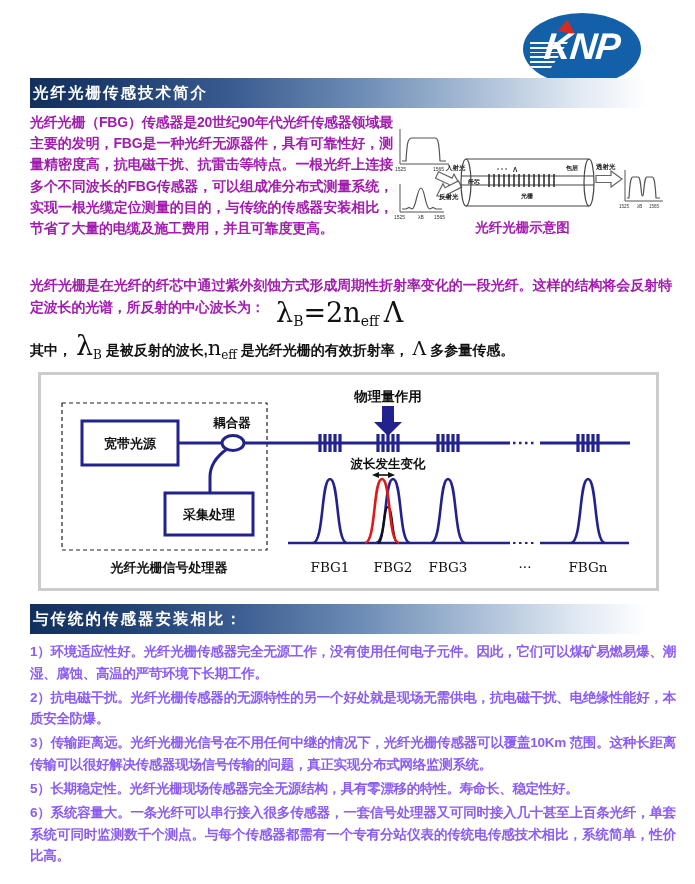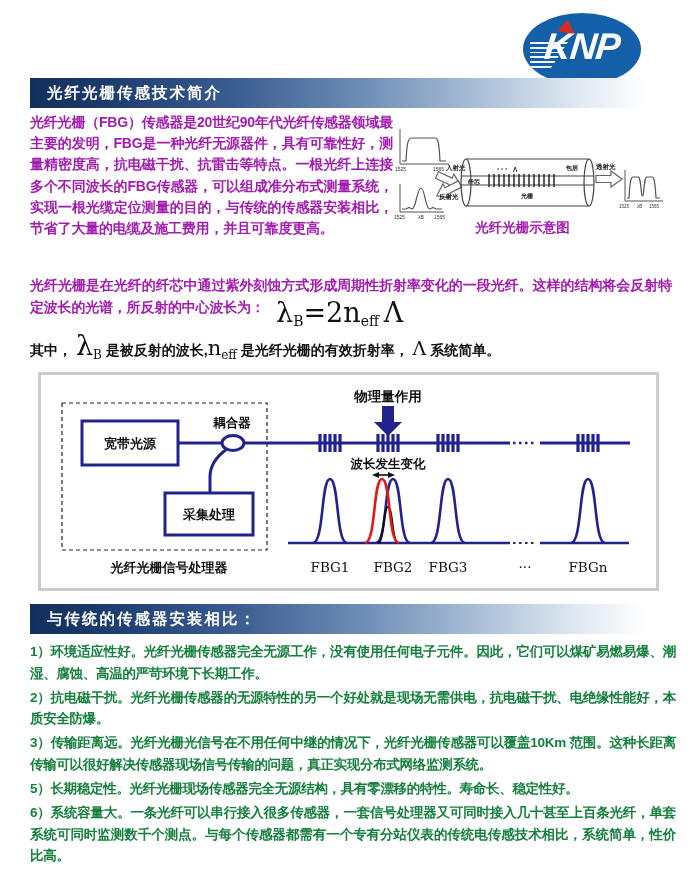--- a/index.html
+++ b/index.html
@@ -18,21 +18,21 @@
   .logo-text{position:absolute;left:0;top:13px;width:100%;text-align:center;
     font-style:italic;font-weight:800;font-size:37px;letter-spacing:-1px;
     color:#fff;transform:skewX(-6deg);}
   .logo-flag{position:absolute;left:36px;top:7px;width:0;height:0;
     border-left:7px solid transparent;border-right:11px solid transparent;
     border-bottom:13px solid #d62b20;transform:rotate(14deg);}
   
   .bar{position:absolute;left:30px;width:636px;height:30px;
     background:linear-gradient(90deg,#12305d 0%,#1c3c6e 12%,#3a5c90 32%,#6d8cb5 52%,#a9bdd6 70%,#dde6f0 85%,#ffffff 97%);
     color:#fff;font-weight:bold;font-size:15.5px;line-height:30px;
-    padding-left:17px;letter-spacing:2px;box-sizing:border-box;}
+    padding-left:3px;letter-spacing:2px;box-sizing:border-box;}
   #bar-intro{top:78px;}
   #bar-adv{top:604px;}
   
   .para{position:absolute;font-weight:bold;text-align:justify;
     letter-spacing:-0.2px;color:#a21caf;}
   #p1{left:30px;top:112px;width:363px;font-size:14px;line-height:21.2px;}
   #p2{left:30px;top:275px;width:642px;font-size:14px;line-height:21.5px;}
   
   .formula{position:absolute;left:276px;top:297px;white-space:nowrap;}
   .f-main{font-family:"DejaVu Serif","Liberation Serif",serif;font-size:27px;}
@@ -50,21 +50,21 @@
     text-align:center;font-size:13.5px;font-weight:bold;color:#a21caf;}
   
   #diagram-box{position:absolute;left:38px;top:372px;width:615px;height:213px;
     border:3px solid #cccccc;background:#ffffff;}
   svg text{font-family:"Liberation Sans","DejaVu Sans",sans-serif;font-weight:bold;fill:#111;}
   svg text.serif{font-family:"DejaVu Serif","Liberation Serif",serif;font-weight:normal;}
   svg text.tiny{font-weight:normal;fill:#333;}
   
   #advantages{position:absolute;left:30px;top:641px;width:646px;}
   #advantages p{margin:0 0 2.5px 0;font-size:13.5px;line-height:21.6px;
-    font-weight:bold;text-align:justify;letter-spacing:-0.3px;color:#15803d;}
+    font-weight:bold;text-align:justify;letter-spacing:-0.3px;color:#8b5cf6;}
 </style>
 </head>
 <body>
 
 <div class="logo">
   <div class="logo-lines"></div>
   <div class="logo-flag"></div>
   <div class="logo-text">KNP</div>
 </div>
 
@@ -130,21 +130,21 @@
 <div class="formula">
   <span class="f-main">λ</span><sub class="f-sub">B</sub><span class="f-main">=2n</span><sub class="f-sub">eff</sub><span class="f-main f-gap">Λ</span>
 </div>
 
 <div class="where">
   <span>其中，</span>
   <span class="m28">λ</span><sub class="msub">B</sub>
   <span>是被反射的波长,</span><span class="m22">n</span><sub class="msub">eff</sub>
   <span>是光纤光栅的有效折射率，</span>
   <span class="m18">Λ</span>
-  <span>系统简单。</span>
+  <span>多参量传感。</span>
 </div>
 
 <div id="diagram-box">
   <svg width="615" height="213" viewBox="0 0 615 213">
 
     <rect x="21" y="28" width="205" height="147" fill="none" stroke="#222" stroke-width="1.2" stroke-dasharray="4,3"></rect>
 
     <rect x="41" y="46" width="96" height="44" fill="#fff" stroke="#22228f" stroke-width="3"></rect>
     <text x="89" y="73" font-size="13" text-anchor="middle">宽带光源</text>
 

